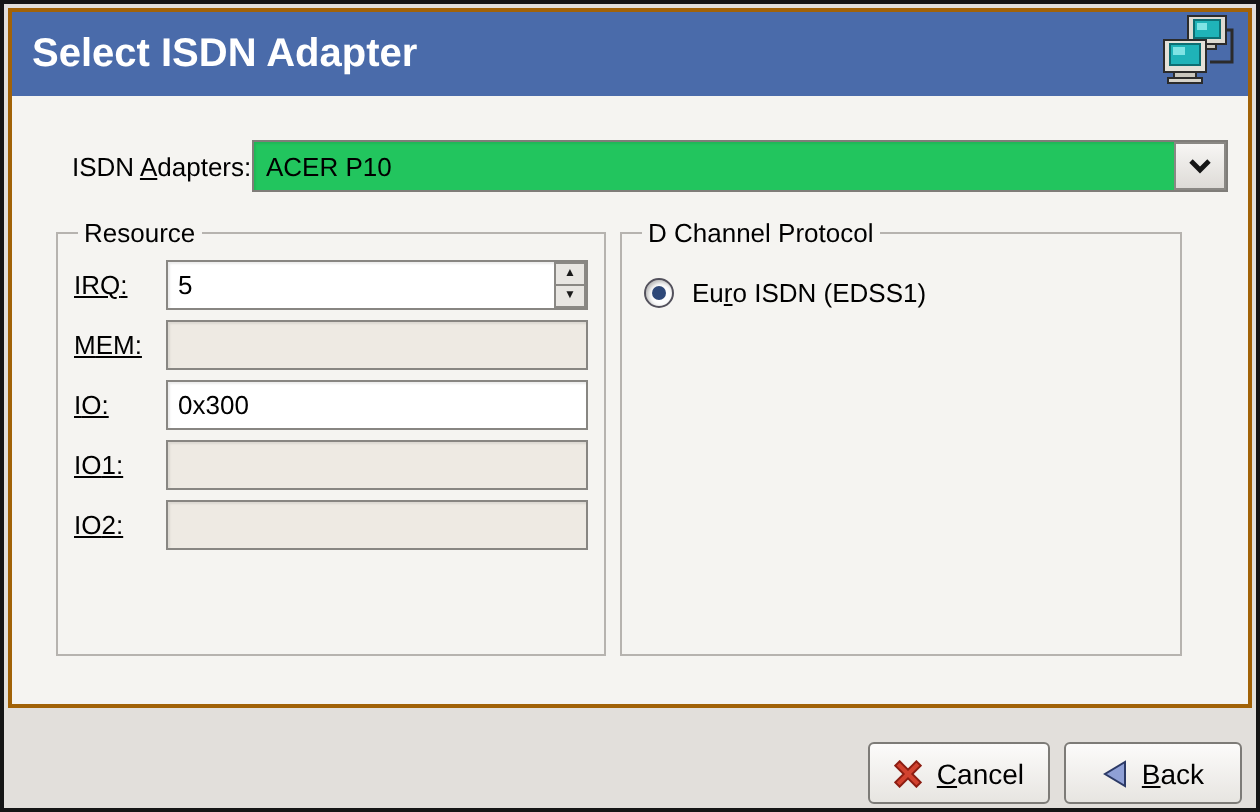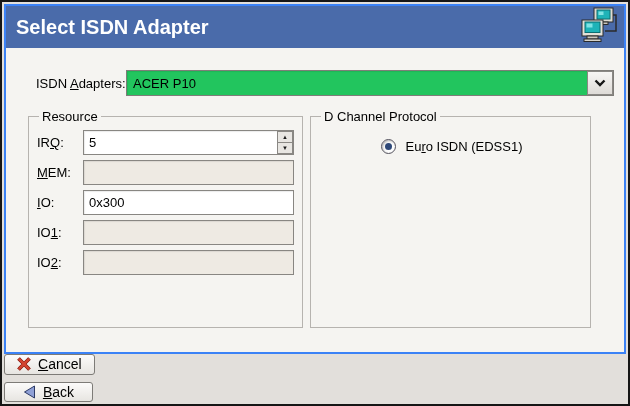--- a/index.html
+++ b/index.html
@@ -8,21 +8,21 @@
 
   .window {
     width: 630px; height: 406px;
     border: 2px solid #151515;
     background: #e2dfdb;
     padding: 2px;
     position: relative;
   }
   .frame {
     height: 350px;
-    border: 2px solid #3b82f6;
+    border: 2px solid #a16207;
     background: #f5f4f1;
     display: flex; flex-direction: column;
   }
   .titlebar {
     height: 42px; flex: 0 0 auto;
     background: #4a6baa;
     display: flex; align-items: center; justify-content: space-between;
     padding: 0 6px 0 10px;
   }
   .title {
@@ -60,21 +60,21 @@
   fieldset {
     border: 1px solid #b6b3af;
     padding: 6px 8px 8px 8px;
     height: 219px;
   }
   legend { font-size: 13px; color: #000; padding: 0 3px; margin-left: 2px; }
   fieldset.resource { width: 275px; flex: 0 0 auto; }
   fieldset.protocol { flex: 1; }
 
   .field-row { display: flex; align-items: center; margin-bottom: 5px; }
-  .field-row .field-label { width: 46px; flex: 0 0 auto; }
+  .field-row .field-label { width: 46px; flex: 0 0 auto; text-decoration: underline; }
   .input-wrap { flex: 1; position: relative; }
   input.gtk {
     width: 100%; height: 25px;
     border: 1px solid #888682;
     background: #fff;
     font: 13px "Liberation Sans", sans-serif;
     padding: 0 5px; color: #000;
     border-radius: 0; outline: none;
     box-shadow: inset 1px 1px 1px rgba(0,0,0,0.08);
   }
@@ -85,40 +85,40 @@
     display: flex; flex-direction: column;
   }
   .spin .spin-btn {
     flex: 1; border: 1px solid #8a8884; background: #e8e6e2;
     font-size: 6px; line-height: 5px; color: #1a1a1a; text-align: center;
     padding: 0; cursor: default;
   }
   .spin .spin-btn + .spin-btn { border-top: none; }
 
   
-  .radio-row { display: flex; align-items: center; gap: 9px; margin: 9px 0 15px 3px; justify-content: center; }
+  .radio-row { display: flex; align-items: center; gap: 9px; margin: 9px 0 15px 3px; }
   .radio {
     width: 15px; height: 15px; flex: 0 0 auto;
     border-radius: 50%;
     border: 1px solid #53515c;
     background: #fdfdfd;
     position: relative;
     box-shadow: inset 1px 1px 2px rgba(0,0,0,0.28);
   }
   .radio.selected::after {
     content: ""; position: absolute; left: 3px; top: 3px; right: 3px; bottom: 3px;
     border-radius: 50%; background: #2e4878;
   }
   .radio-label { font-size: 13px; color: #000; }
 
   
   .footer {
     height: 48px;
-    display: flex; align-items: flex-start; justify-content: flex-end;
-    gap: 7px; padding-right: 5px; flex-direction: column;
+    display: flex; align-items: flex-end; justify-content: flex-end;
+    gap: 7px; padding-right: 5px;
   }
   .btn {
     height: 31px; min-width: 89px;
     display: flex; align-items: center; justify-content: center; gap: 7px;
     background: linear-gradient(#fcfbfa, #e7e5e1);
     border: 1px solid #7d7b77;
     border-radius: 3px;
     font-size: 14px; color: #000;
     position: relative; padding: 0 12px;
     cursor: default;

